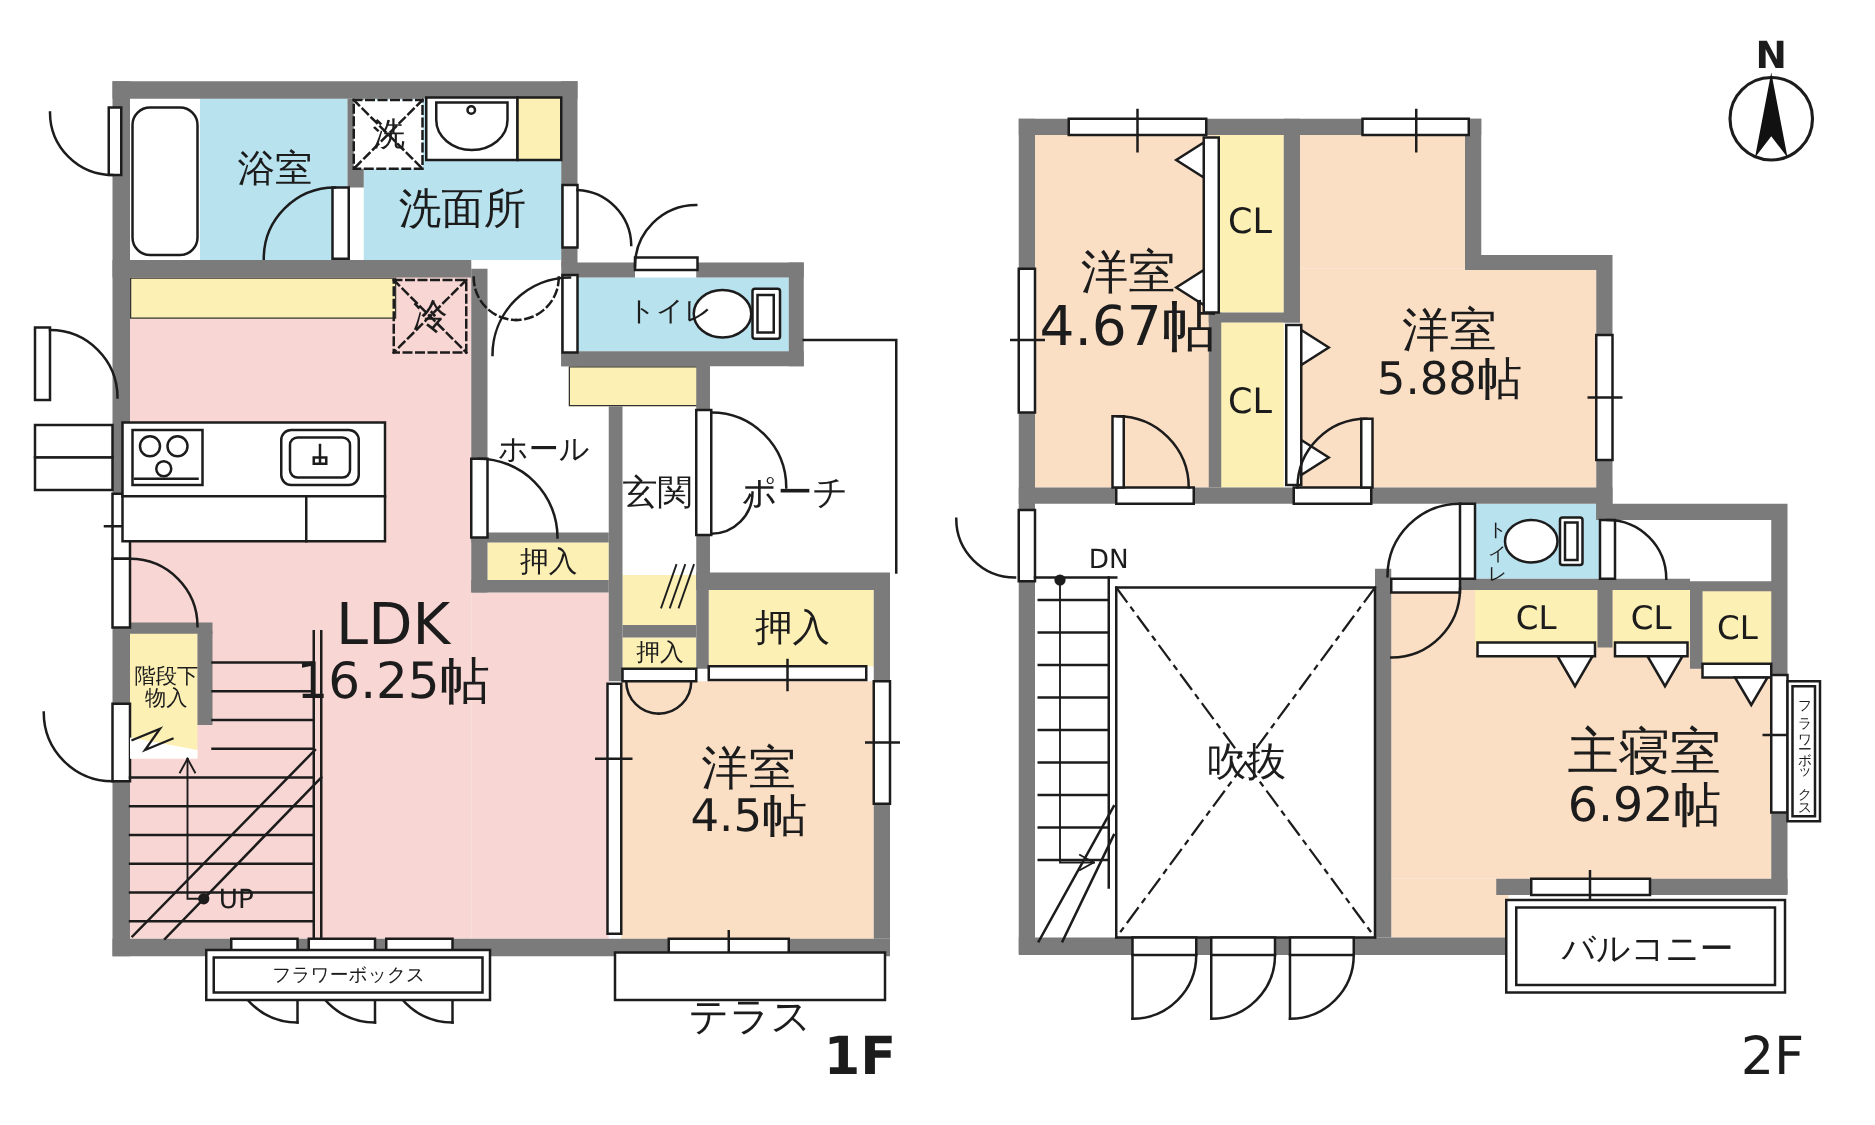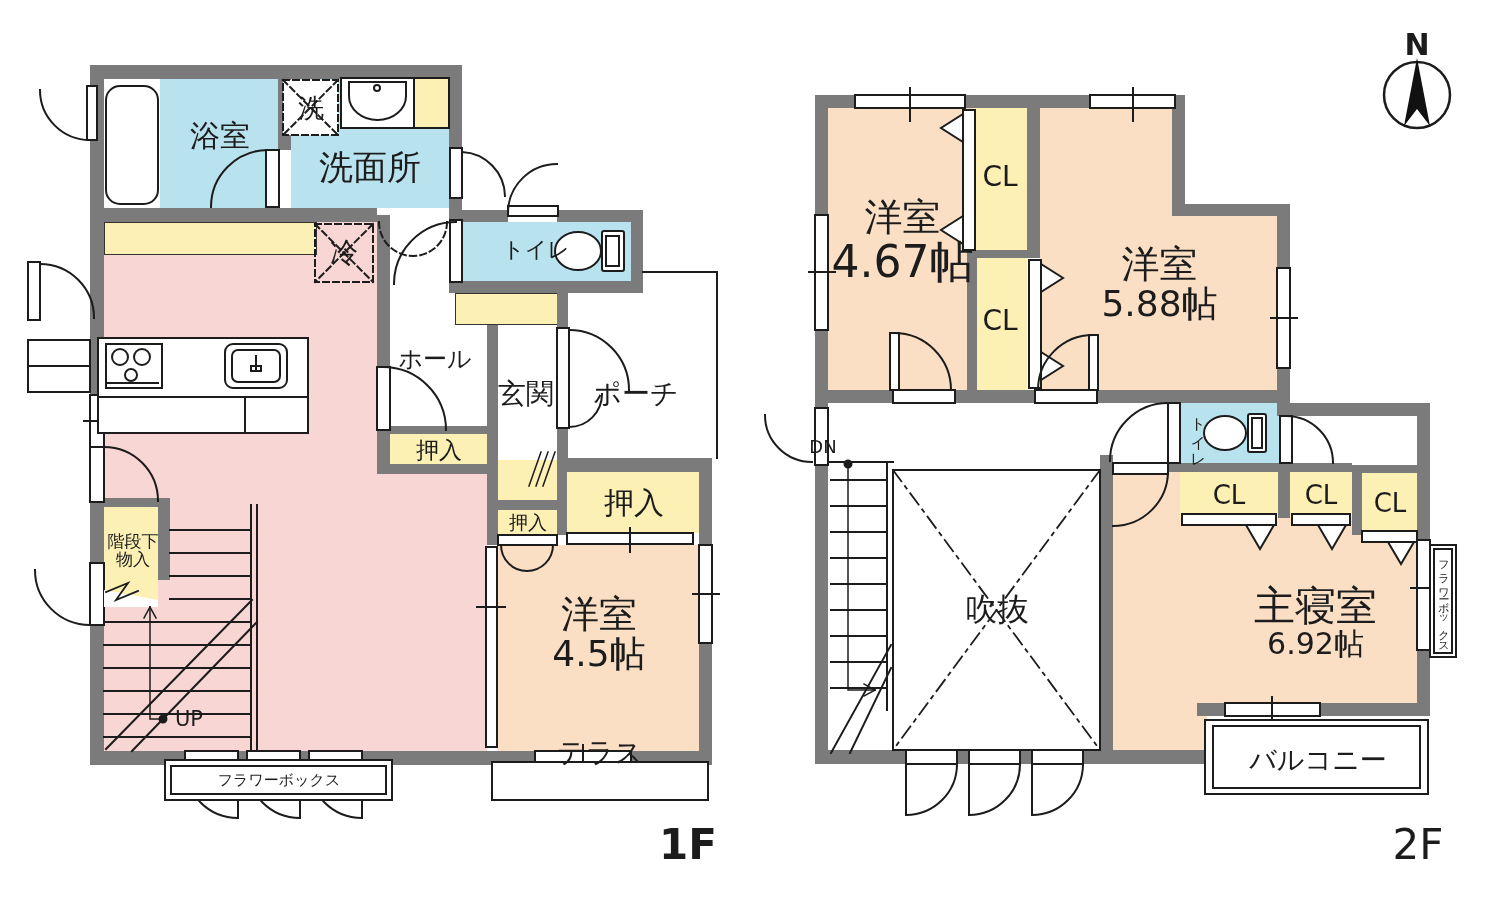--- a/index.html
+++ b/index.html
@@ -344,20 +344,24 @@
     </div>
   <div class="lbl" style="left:390px;top:344px;width:90px;height:32px;font-size:24px">
       <span>ホール</span>
     </div>
   <div class="lbl" style="left:494px;top:378px;width:64px;height:32px;font-size:28px">
       <span>玄関</span>
     </div>
   <div class="lbl" style="left:588px;top:378px;width:96px;height:32px;font-size:28px">
       <span>ポーチ</span>
     </div>
+  <div class="lbl" style="left:222px;top:470px;width:185px;height:102px">
+    <span style="font-size:46px">LDK</span>
+    <span style="font-size:40px">16.25帖</span>
+  </div>
   <div class="lbl" style="left:396px;top:437px;width:86px;height:26px;font-size:23px">
       <span>押入</span>
     </div>
   <div class="lbl" style="left:500px;top:511px;width:56px;height:23px;font-size:19px">
       <span>押入</span>
     </div>
   <div class="lbl" style="left:588px;top:485px;width:92px;height:36px;font-size:30px">
       <span>押入</span>
     </div>
   <div class="lbl" style="left:102px;top:522px;width:62px;height:56px;font-size:17px">
@@ -367,21 +371,21 @@
   <div class="lbl" style="left:168px;top:707px;width:42px;height:24px;font-size:21px">
       <span>UP</span>
     </div>
   <div class="lbl" style="left:536px;top:586px;width:126px;height:96px">
     <span style="font-size:38px">洋室</span>
     <span style="font-size:36px">4.5帖</span>
   </div>
   <div class="lbl" style="left:216px;top:770px;width:126px;height:20px;font-size:15px">
       <span>フラワーボックス</span>
     </div>
-  <div class="lbl" style="left:558px;top:740px;width:84px;height:26px;font-size:28px">
+  <div class="lbl" style="left:558px;top:800px;width:84px;height:26px;font-size:32px">
       <span>テラス</span>
     </div>
   <div class="lbl" style="left:656px;top:822px;width:64px;height:46px;font-size:42px;font-weight:700">
       <span>1F</span>
     </div>
 
   <div class="lbl" style="left:830px;top:190px;width:145px;height:102px">
     <span style="font-size:38px">洋室</span>
     <span style="font-size:44px">4.67帖</span>
   </div>
@@ -402,26 +406,26 @@
       <span>CL</span>
     </div>
   <div class="lbl" style="left:1296px;top:480px;width:50px;height:30px;font-size:26px">
       <span>CL</span>
     </div>
   <div class="lbl" style="left:1366px;top:488px;width:48px;height:30px;font-size:26px">
       <span>CL</span>
     </div>
   <div class="lbl" style="left:1198px;top:572px;width:235px;height:100px">
     <span style="font-size:41px">主寝室</span>
-    <span style="font-size:30px">6.92帖</span>
+    <span style="font-size:38px">6.92帖</span>
   </div>
   <div class="lbl" style="left:966px;top:595px;width:62px;height:28px;font-size:32px">
       <span>吹抜</span>
     </div>
-  <div class="lbl" style="left:800px;top:434px;width:46px;height:26px;font-size:18px">
+  <div class="lbl" style="left:864px;top:434px;width:46px;height:26px;font-size:21px">
       <span>DN</span>
     </div>
   <div class="lbl" style="left:1238px;top:744px;width:160px;height:32px;font-size:27px">
       <span>バルコニー</span>
     </div>
   <div class="lbl vert" style="left:1432px;top:548px;width:22px;height:106px;font-size:11px">
       <span>フラワーボックス</span>
     </div>
   <div class="lbl" style="left:1386px;top:822px;width:64px;height:46px;font-size:42px;font-weight:500">
       <span>2F</span>

